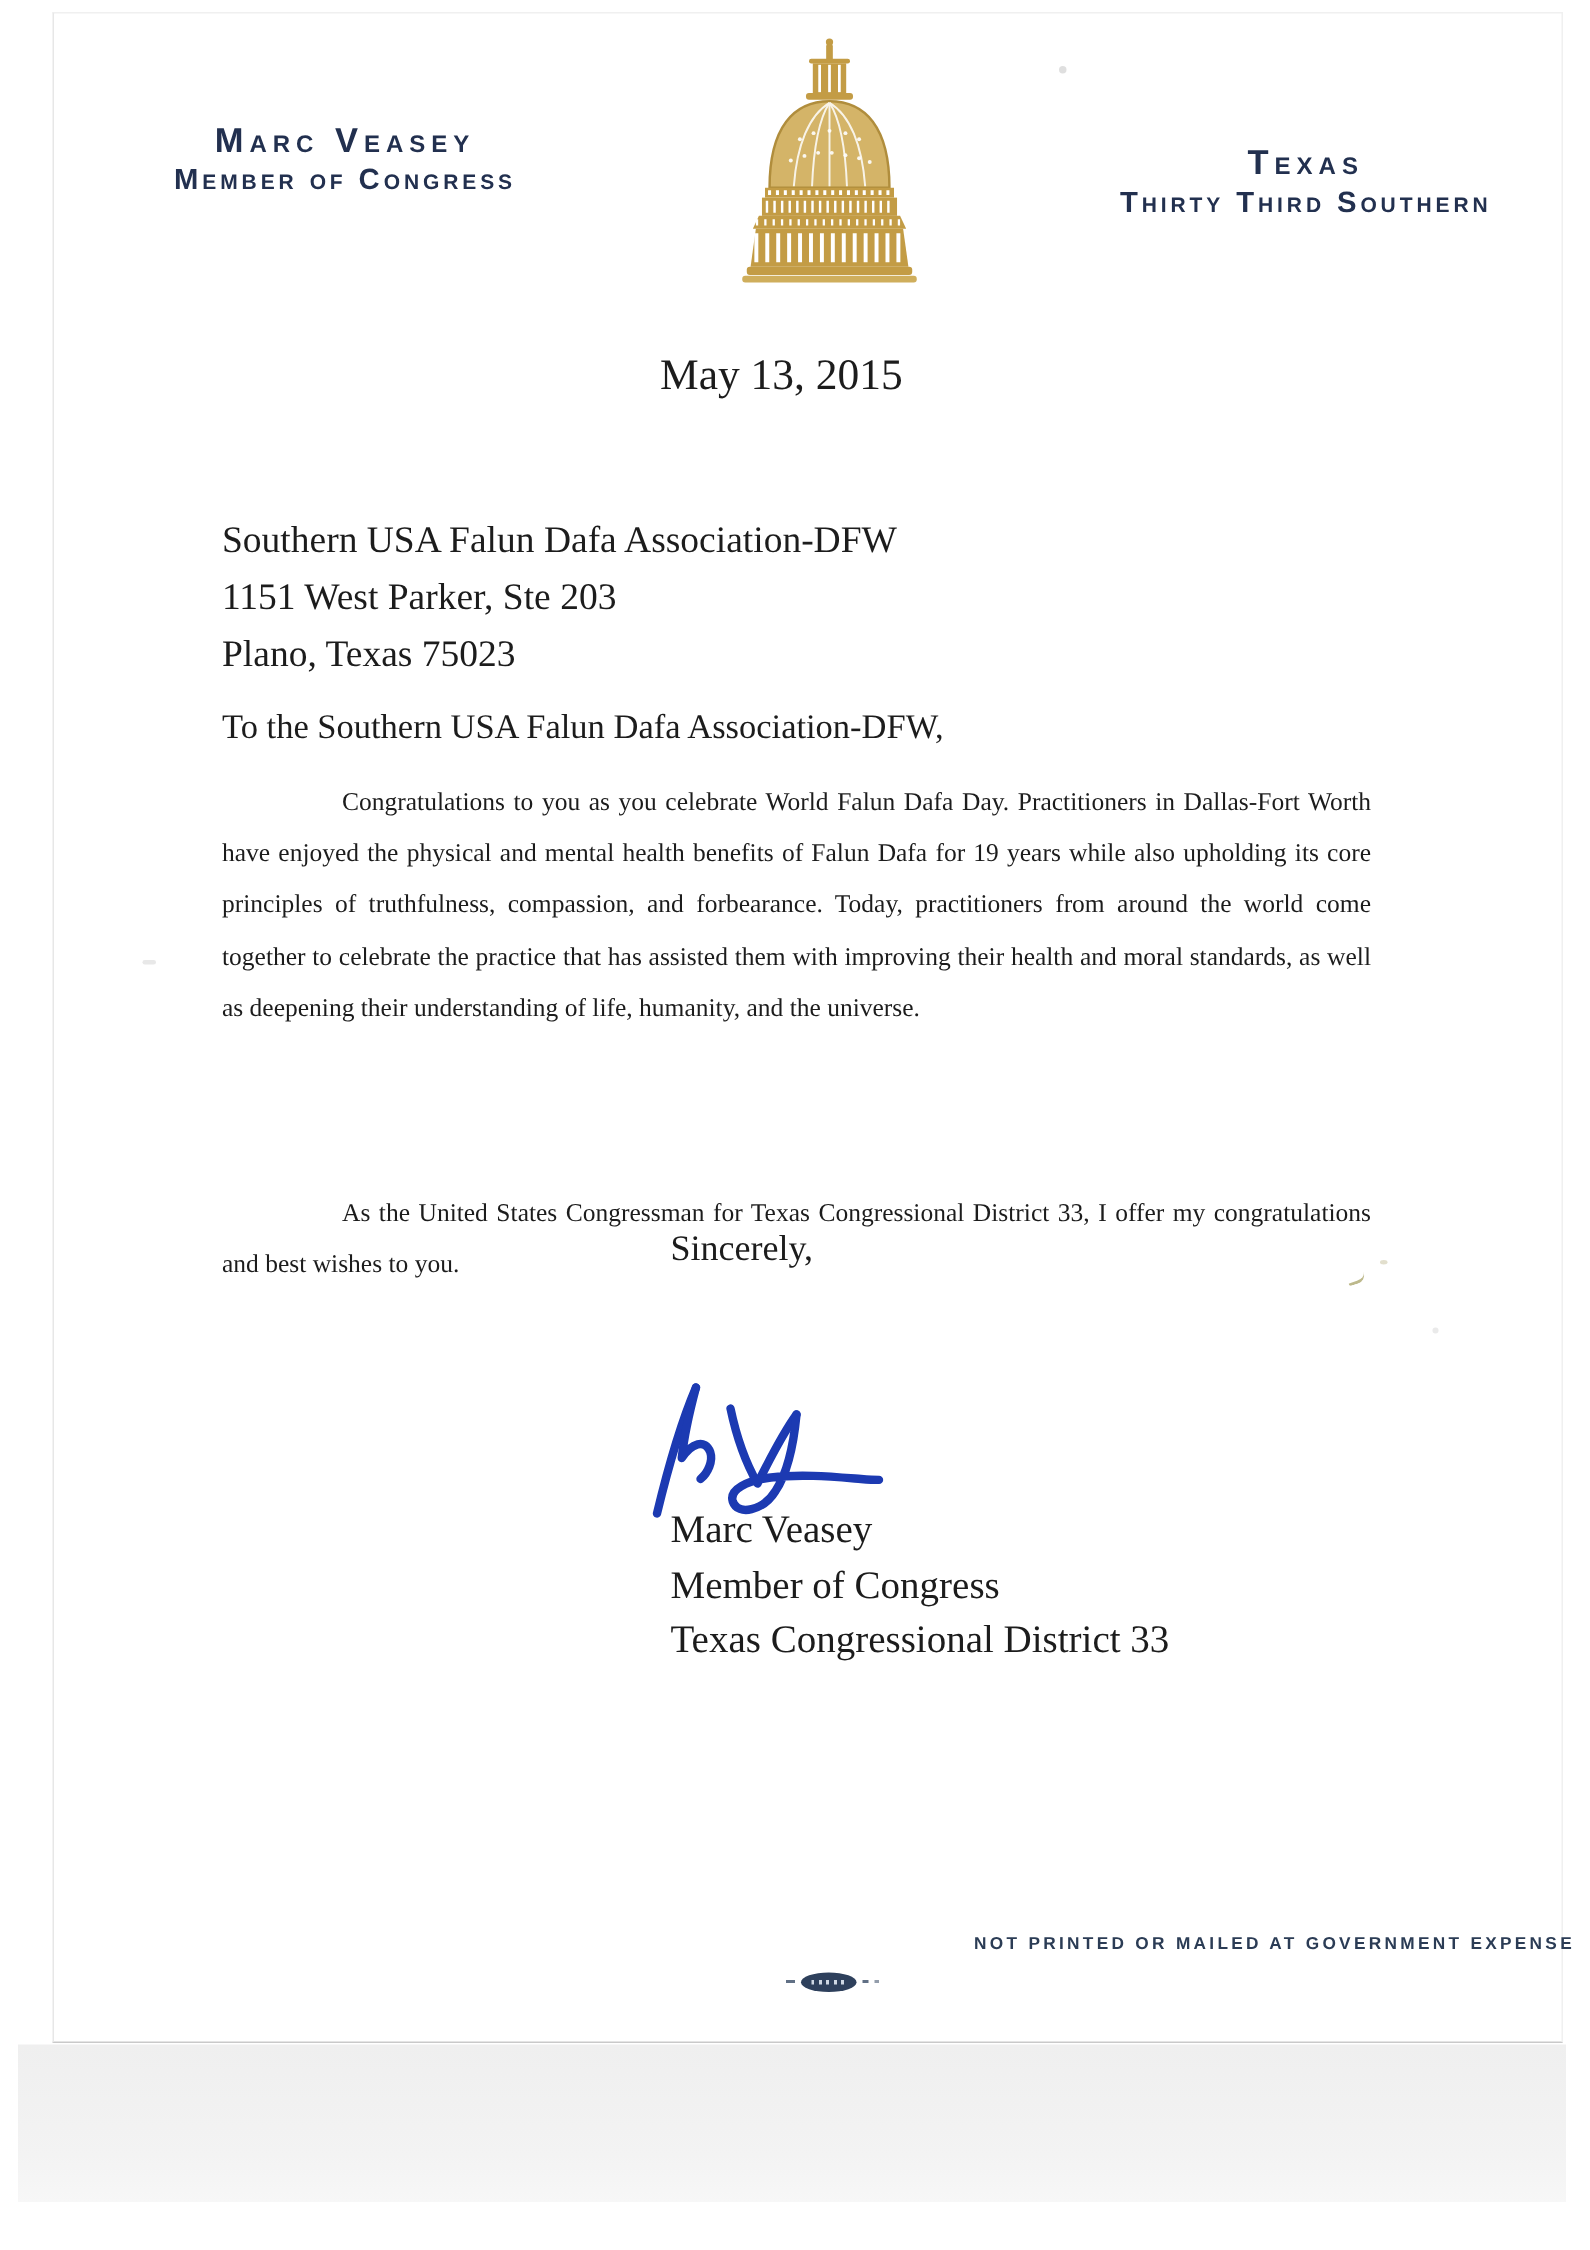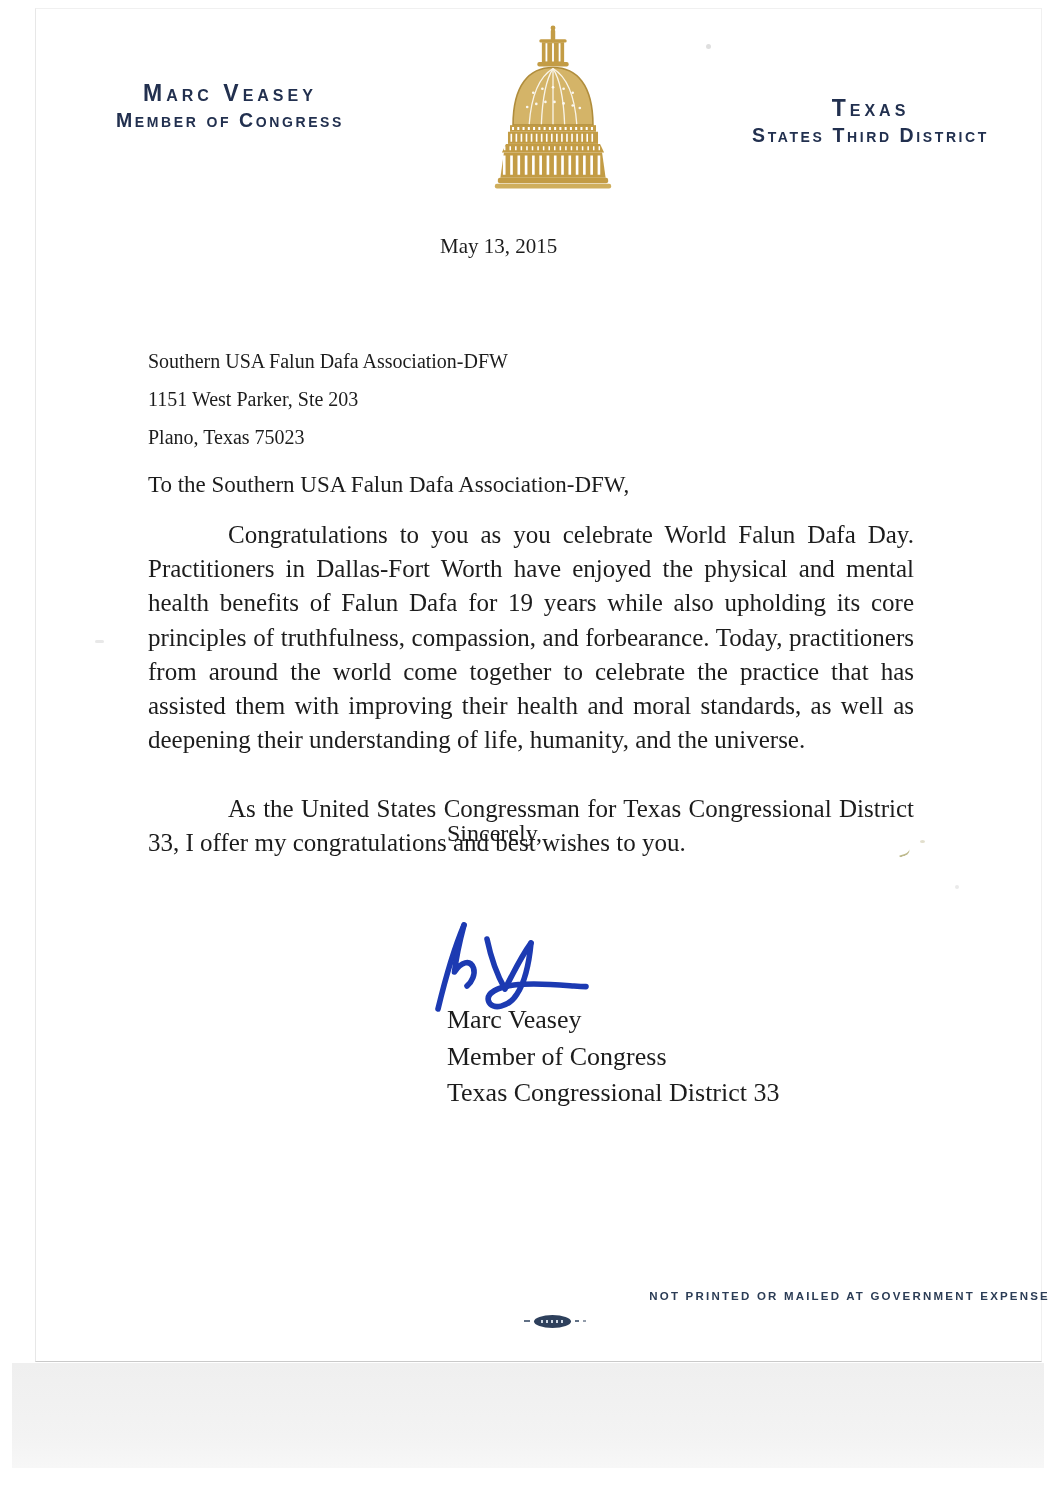--- a/index.html
+++ b/index.html
@@ -25,25 +25,25 @@
     position:absolute;text-align:center;color:#22304f;
     font-family:"Liberation Sans",sans-serif;font-variant:small-caps;
     font-weight:600;
   }
   .lh-left{left:105px;top:80px;width:250px;}
   .lh-right{left:738px;top:95px;width:265px;}
   .lh .l1{font-size:23px;letter-spacing:4px;line-height:26px;}
   .lh .l2{font-size:19.5px;letter-spacing:2.6px;line-height:22px;margin-top:3px;}
   .seal{position:absolute;left:494px;top:24px;width:118px;height:172px;}
   
-  .date{position:absolute;left:440px;top:234px;font-size:21px;}
-  .recipient{position:absolute;left:148px;top:342px;font-size:20px;line-height:38px;white-space:pre-line;}
+  .date{position:absolute;left:440px;top:234px;font-size:29px;}
+  .recipient{position:absolute;left:148px;top:342px;font-size:25px;line-height:38px;white-space:pre-line;}
   .salutation{position:absolute;left:148px;top:472px;font-size:23px;}
   .para{
-    position:absolute;left:148px;width:766px;font-size:25px;line-height:34.2px;
+    position:absolute;left:148px;width:766px;font-size:17px;line-height:34.2px;
     text-align:justify;text-indent:80px;
   }
   .para1{top:518px;}
   .para2{top:776px;margin-top:16px;}
   .closing{position:absolute;left:447px;top:820px;font-size:24px;}
   .sig-svg{position:absolute;left:425px;top:912px;width:168px;height:100px;}
   .sig-block{position:absolute;left:447px;top:1002px;font-size:26px;line-height:36.5px;white-space:pre-line;}
   
   .footer{
     position:absolute;left:60px;top:1290px;width:990px;text-align:right;
@@ -146,21 +146,21 @@
 
       <line x1="17" y1="103.2" x2="98" y2="103.2" stroke="#ffffff" stroke-width="3" stroke-dasharray="2,3.2"></line>
       <line x1="15.5" y1="112.5" x2="100" y2="112.5" stroke="#ffffff" stroke-width="8" stroke-dasharray="1.6,3.4"></line>
       <line x1="9" y1="122.8" x2="106" y2="122.8" stroke="#ffffff" stroke-width="4" stroke-dasharray="1.5,4"></line>
       <line x1="8" y1="139.5" x2="107.5" y2="139.5" stroke="#ffffff" stroke-width="19" stroke-dasharray="2.6,4.6"></line>
     </svg>
   </div>
 
   <div class="lh lh-right">
     <div class="l1">Texas</div>
-    <div class="l2">States Third District</div>
+    <div class="l2">Thirty Third Southern</div>
   </div>
 
   <div class="date">May 13, 2015</div>
 
   <div class="recipient"><span>Southern USA Falun Dafa Association-DFW</span>
 <span>1151 West Parker, Ste 203</span>
 <span>Plano, Texas 75023</span></div>
 
   <div class="salutation">To the Southern USA Falun Dafa Association-DFW,</div>
 

